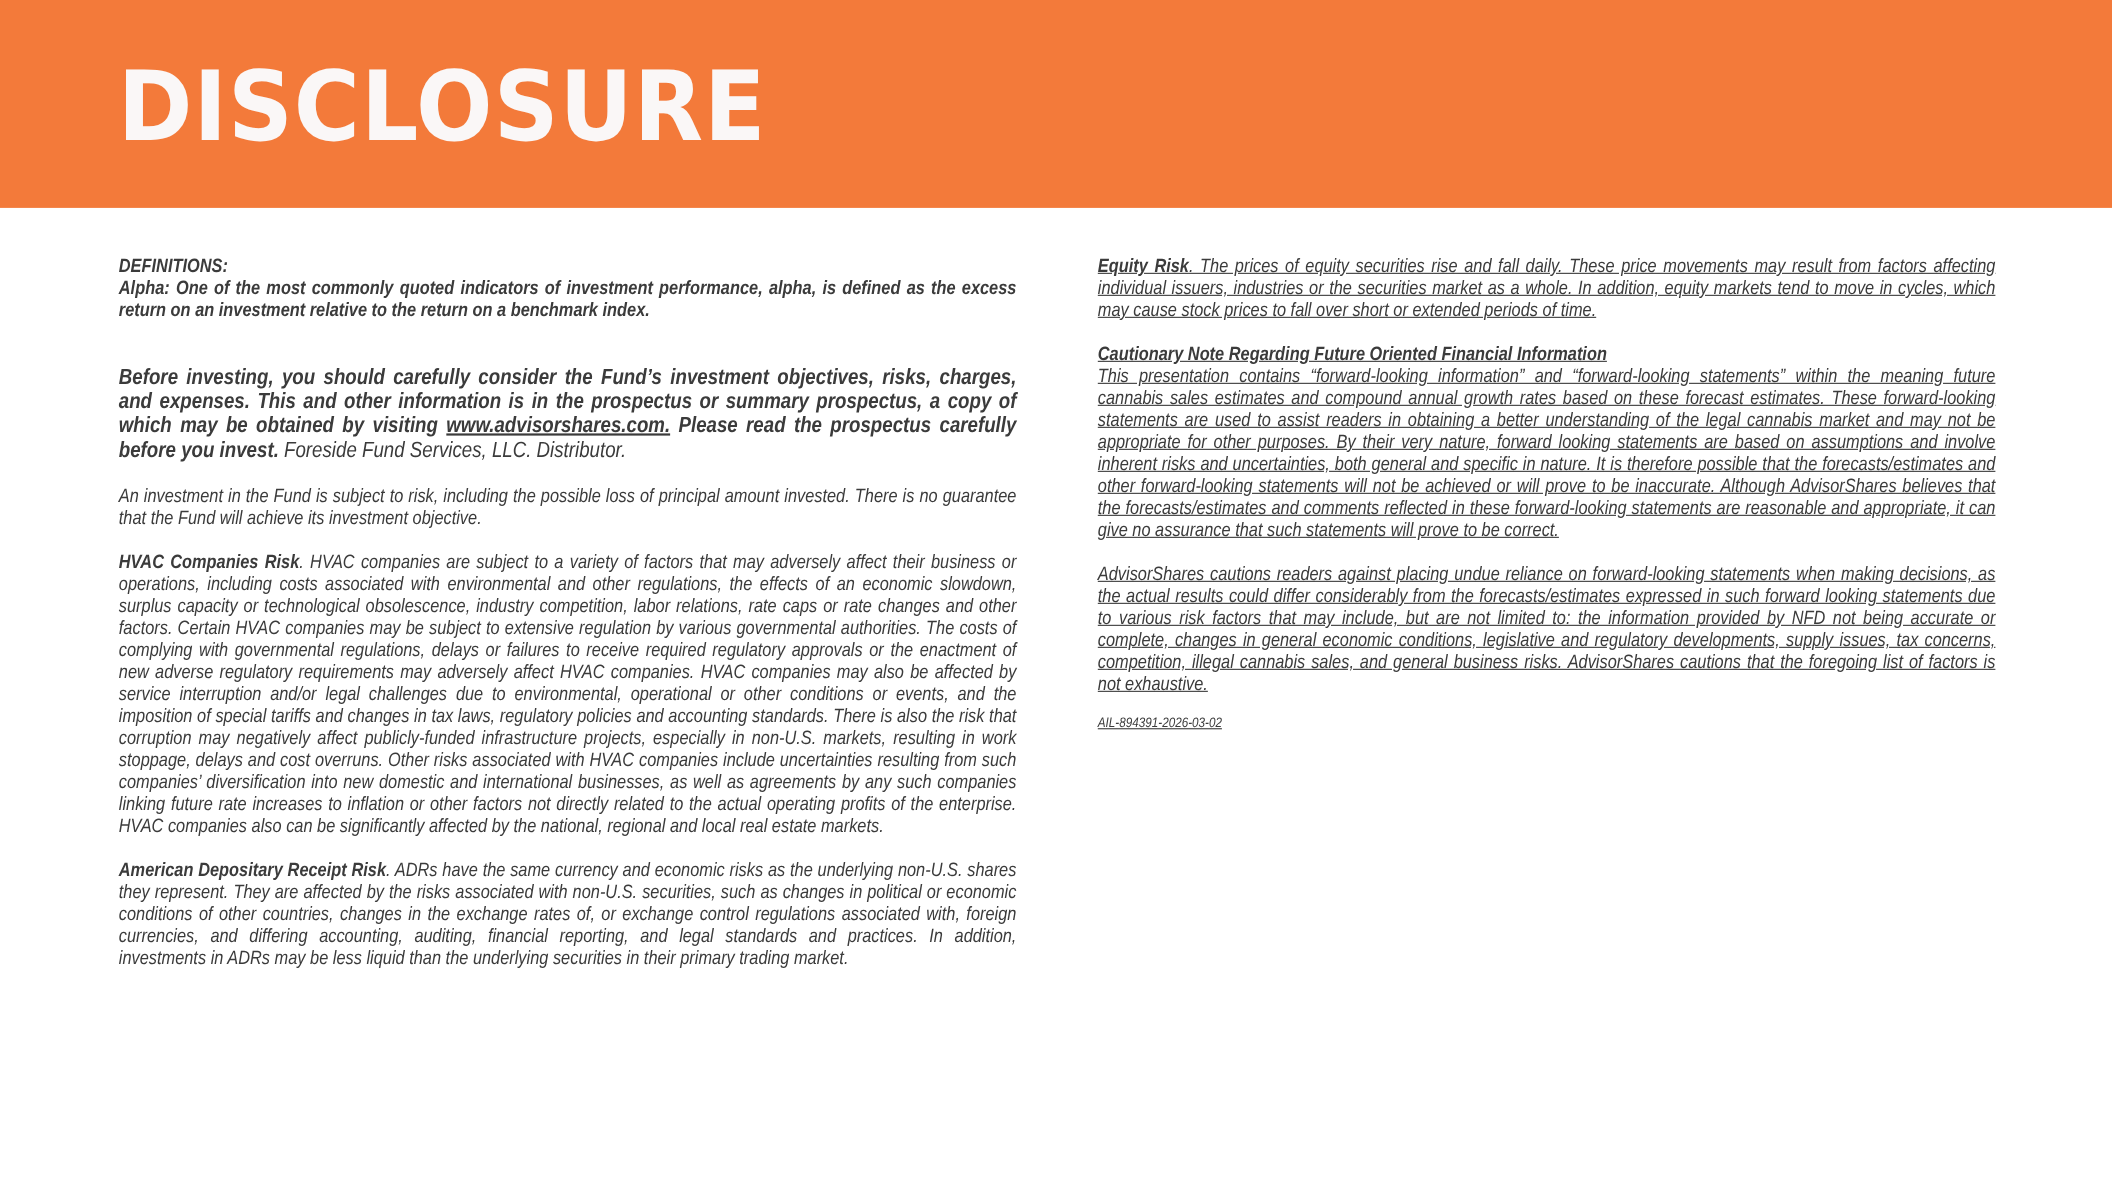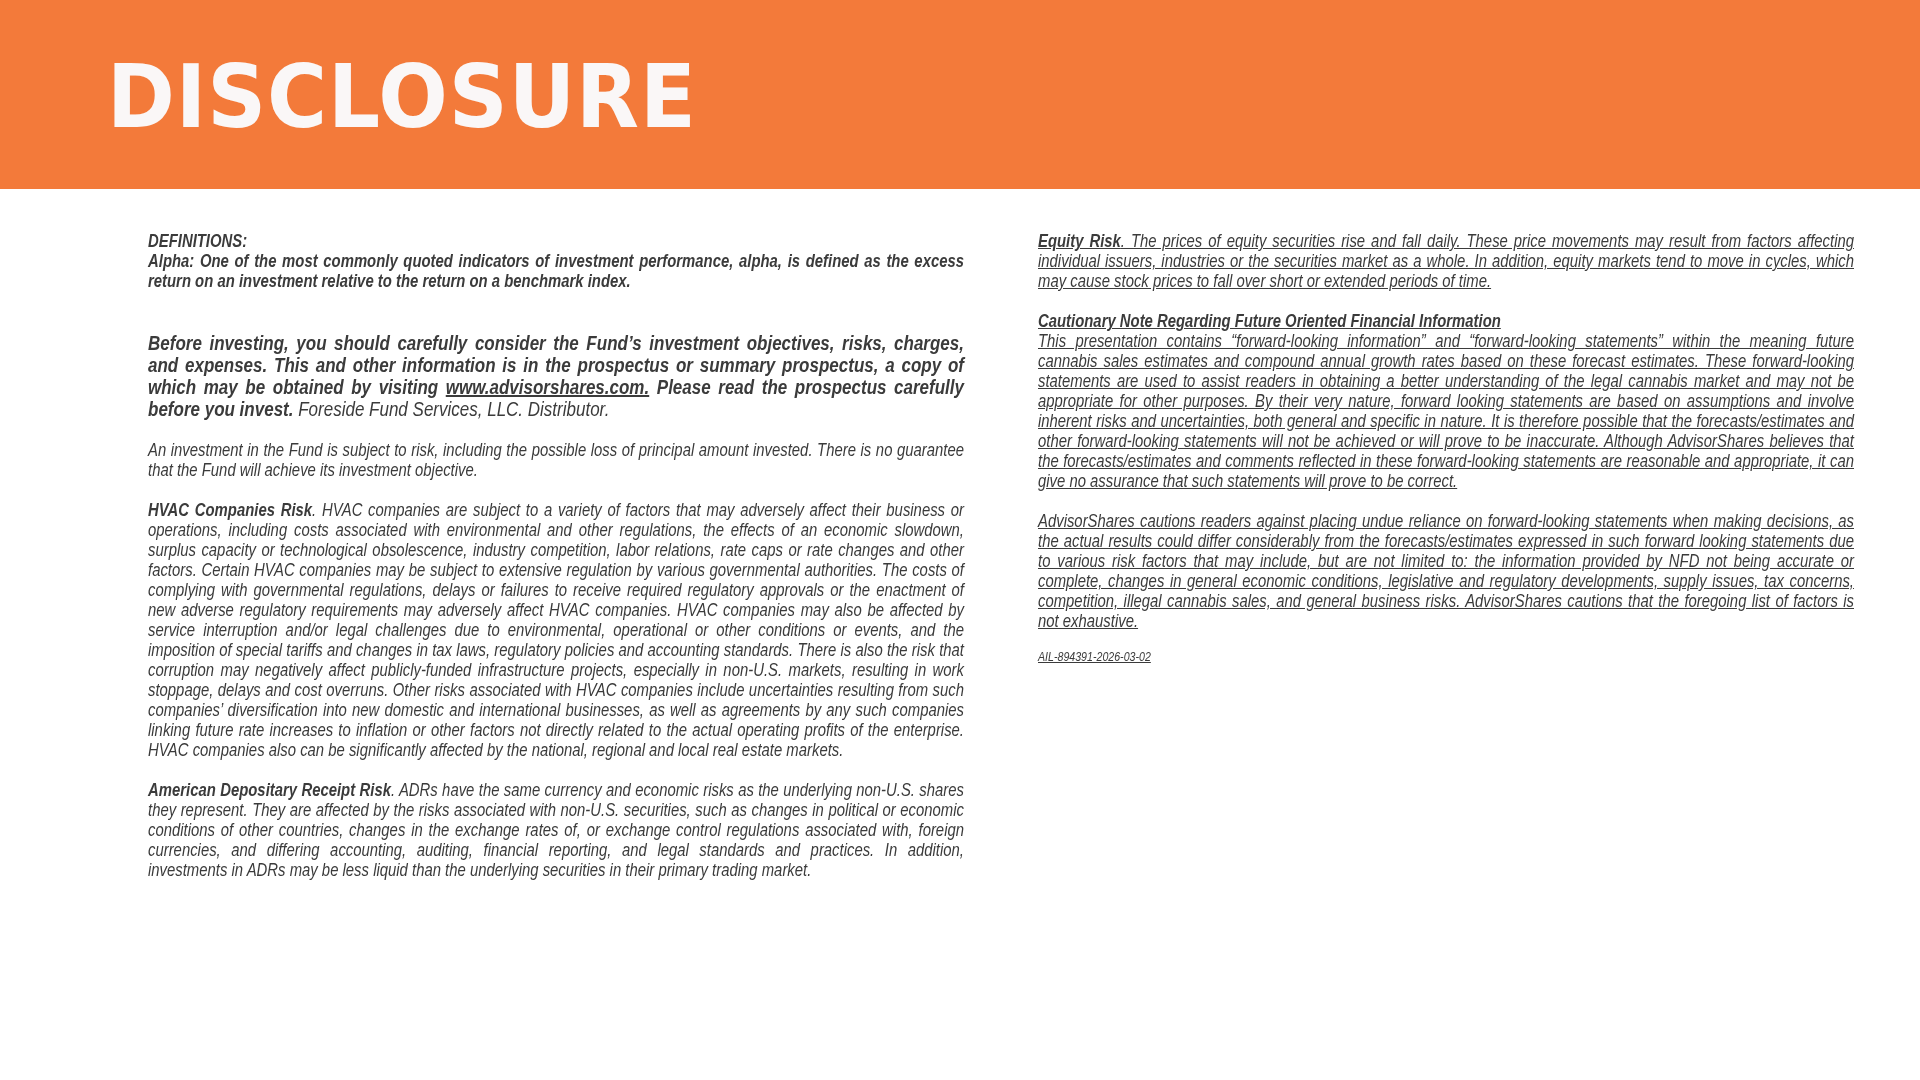--- a/index.html
+++ b/index.html
@@ -36,21 +36,20 @@
     color: #faf7f7;
     transform: scaleX(0.93);
     transform-origin: left top;
     white-space: nowrap;
   }
   .column {
     position: absolute;
     top: 231px;
     width: 816px;
     overflow: visible;
-    margin-left: 40px;
   }
   .col-left { left: 108px; }
   .col-right { left: 998px; text-decoration: underline; }
   .col-inner {
     width: 960px;                 
     transform: scaleX(0.85);
     transform-origin: left top;
     text-align: justify;
     font-style: italic;
   }

